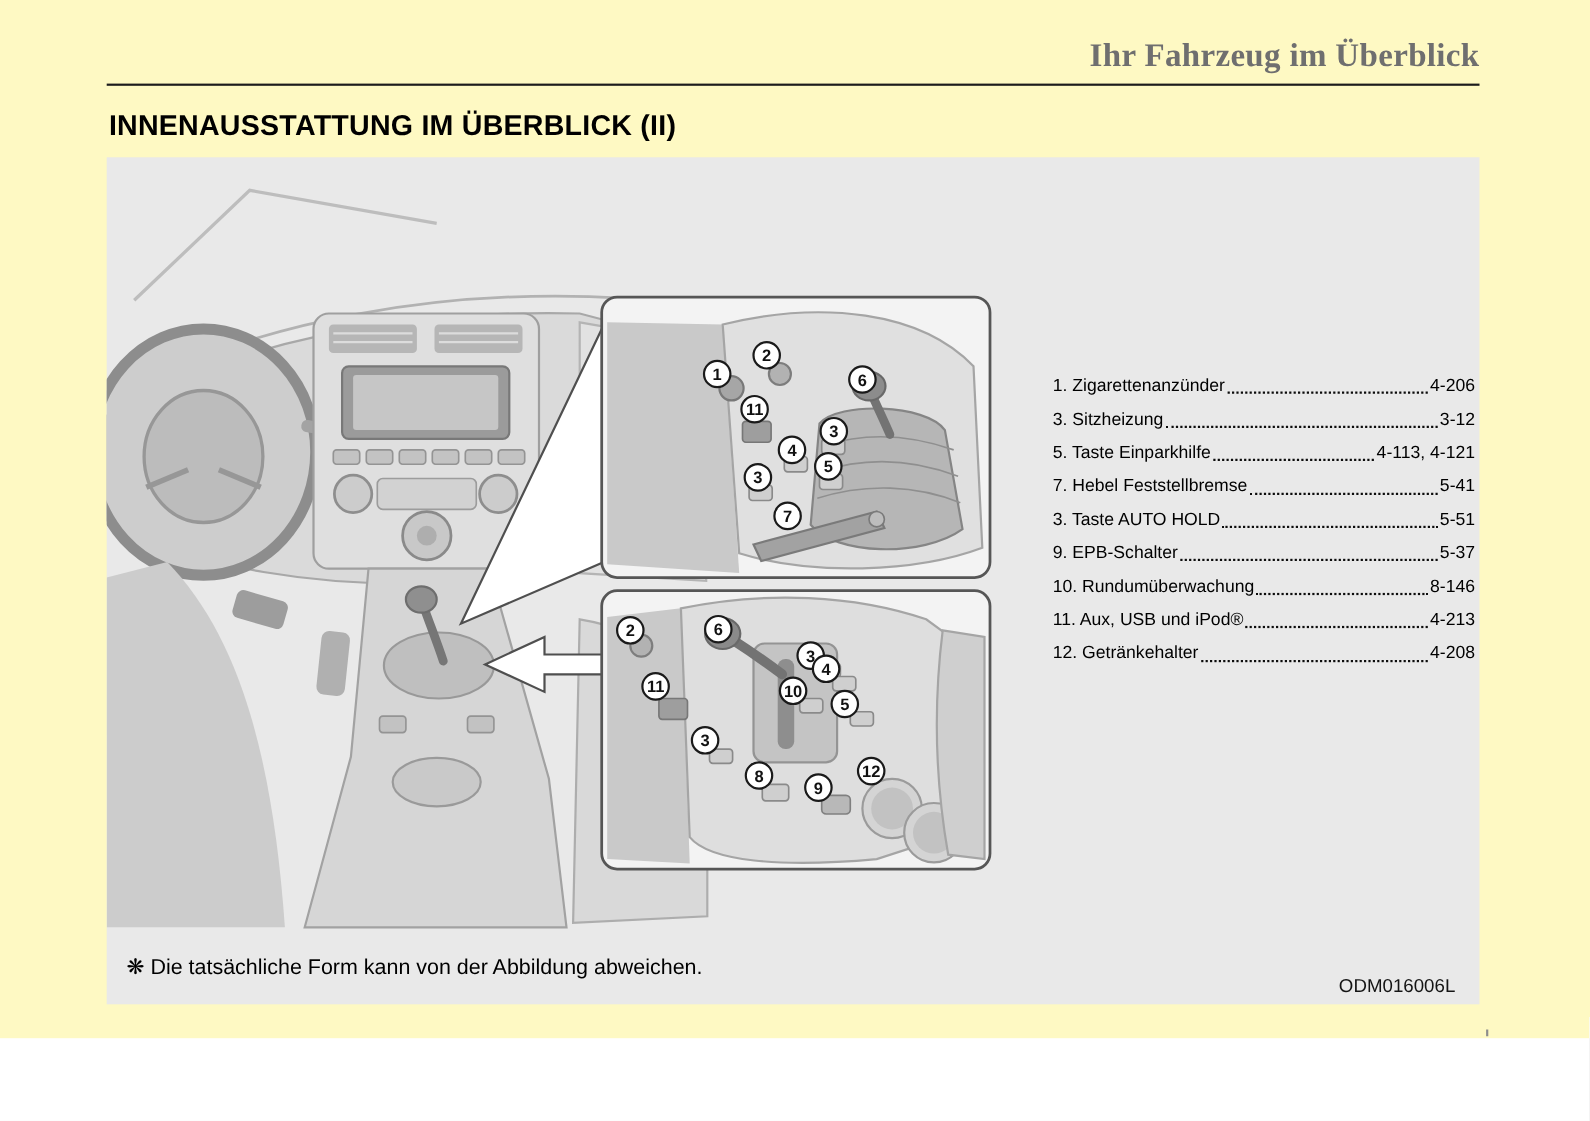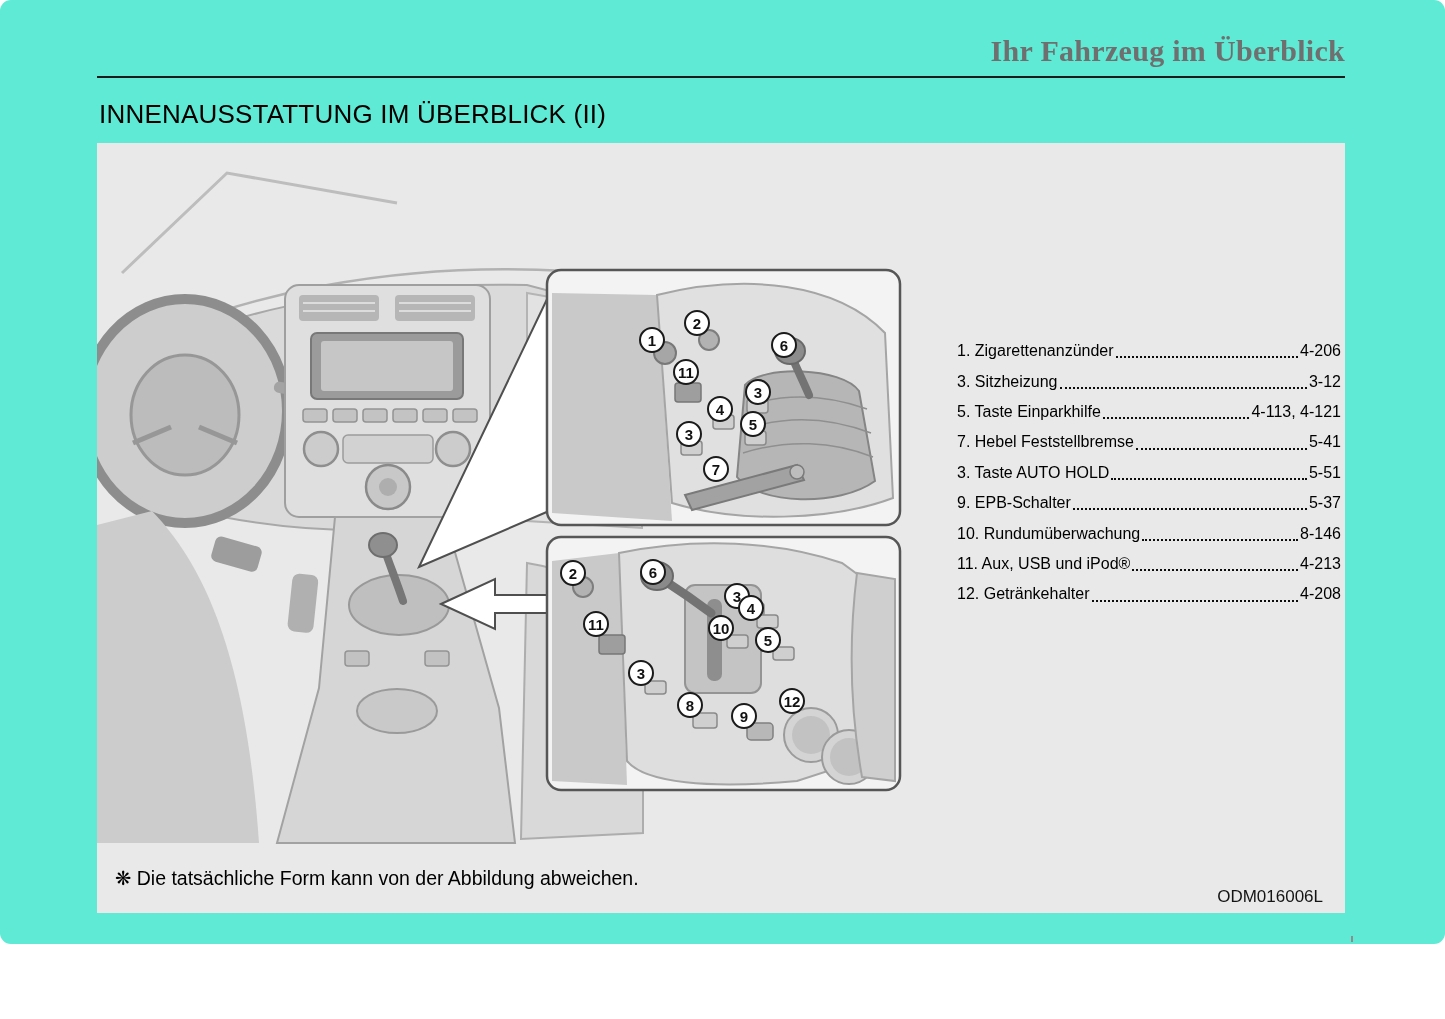--- a/index.html
+++ b/index.html
@@ -1,28 +1,28 @@
 <!DOCTYPE html>
 <html><head>
 <meta charset="utf-8">
 <style>
   html,body { margin:0; padding:0; background:#ffffff; }
   .page {
-    position:relative; width:1445px; height:944px; background:#5eead4;
-    font-family:"Liberation Sans", sans-serif; overflow:hidden; color:#000;border-radius:11px;
+    position:relative; width:1445px; height:944px; background:#fef9c3;
+    font-family:"Liberation Sans", sans-serif; overflow:hidden; color:#000;
   }
   .header-title {
     position:absolute; top:34px; right:100px;
     font-family:"Liberation Serif", serif; font-size:30px; font-weight:600;
     color:#6f6f6f; letter-spacing:0.3px;
   }
   .header-rule { position:absolute; top:76px; left:97px; width:1248px; height:2px; background:#1c1c1c; }
   .section-title {
     position:absolute; top:99px; left:99px;
-    font-size:26px; font-weight:normal; letter-spacing:0.2px; color:#000;
+    font-size:26px; font-weight:bold; letter-spacing:0.2px; color:#000;
   }
   .figure {
     position:absolute; top:143px; left:97px; width:1248px; height:770px;
     background:#e9e9e9;
   }
   svg.illustration { position:absolute; top:0; left:0; width:1248px; height:770px; }
   .legend { position:absolute; top:193px; left:860px; width:384px; }
   .legend-item {
     display:flex; align-items:center; height:30.4px;
     font-size:16px; white-space:nowrap;

